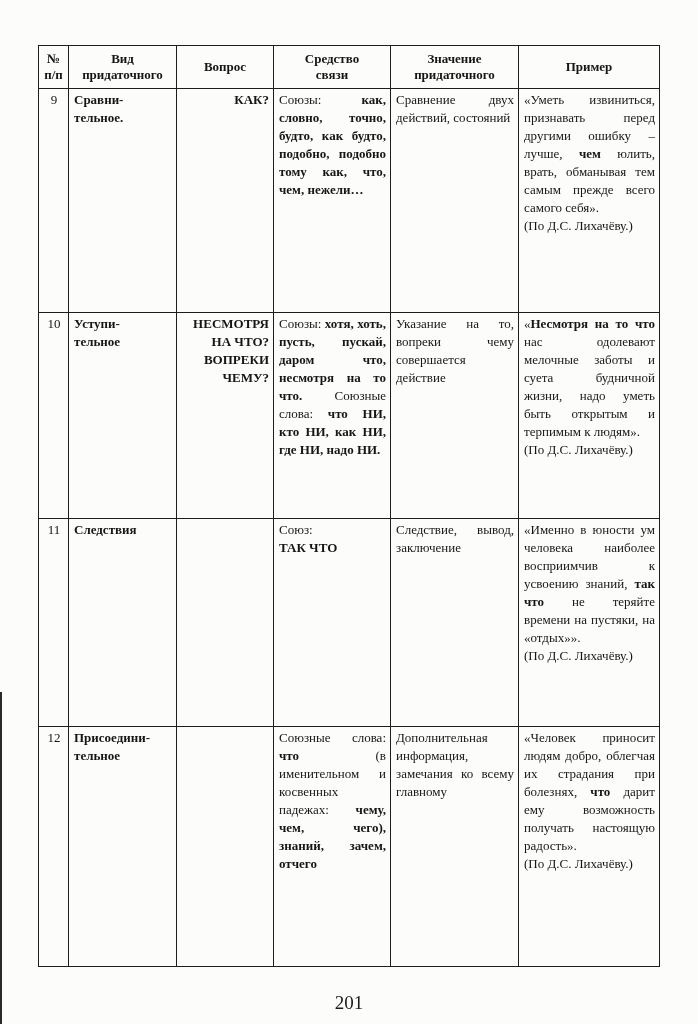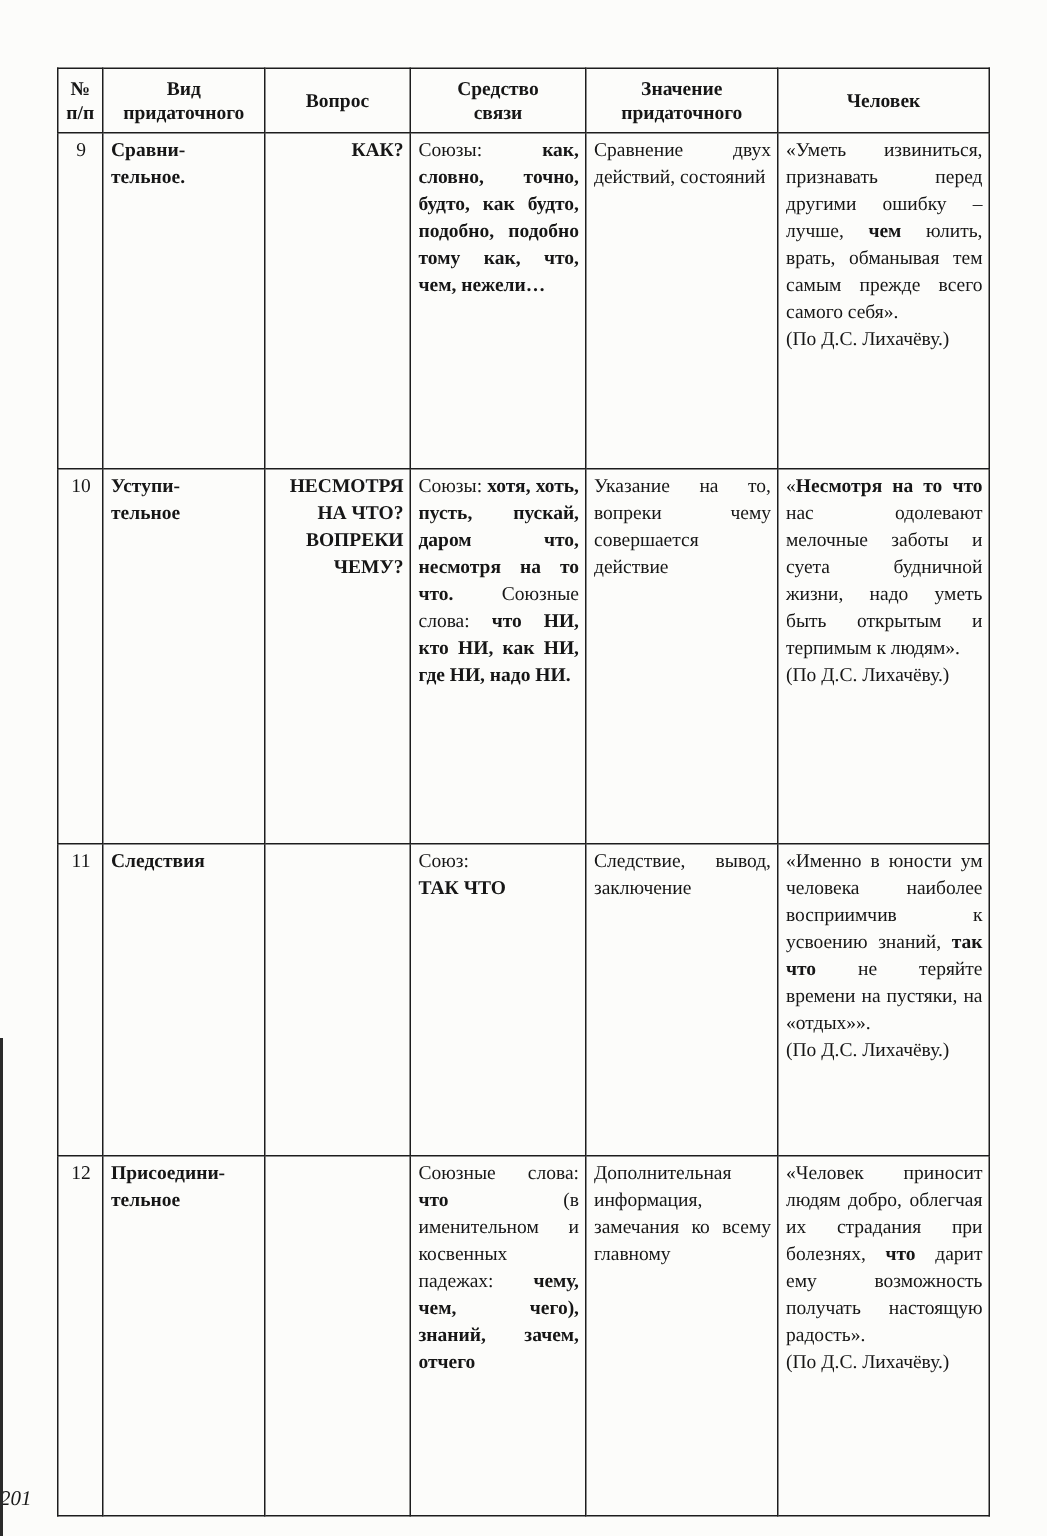--- a/index.html
+++ b/index.html
@@ -34,35 +34,34 @@
   }
   .grid th {
     font-weight: bold;
     text-align: center;
     vertical-align: middle;
     line-height: 1.2;
     padding: 2px 2px;
   }
   thead tr { height: 43px; }
   tbody tr:nth-child(1) { height: 224px; }
-  tbody tr:nth-child(2) { height: 250px; }
+  tbody tr:nth-child(2) { height: 206px; }
   tbody tr:nth-child(3) { height: 208px; }
   tbody tr:nth-child(4) { height: 240px; }
   .c-num  { text-align: center; }
   .c-type { text-align: left; font-weight: bold; }
   .c-q    { font-weight: bold; text-align: right; }
   .just   { text-align: justify; }
   b { font-weight: bold; }
   .pagenum {
     position: absolute;
     left: 0; right: 0; top: 992px;
-    text-align: left;
-    font-size: 14px;
+    text-align: center;
+    font-size: 19px;
     color: #1a1a1a;
-    font-style: italic;
   }
   .edge-artifact {
     position: absolute;
     left: 0; top: 692px;
     width: 2px; height: 332px;
     background: #2a2a2a;
   }
 </style>
 </head>
 <body>
@@ -82,21 +81,21 @@
       <tr>
         <th>№
 п/п</th>
         <th>Вид
 придаточного</th>
         <th>Вопрос</th>
         <th>Средство
 связи</th>
         <th>Значение
 придаточного</th>
-        <th>Человек</th>
+        <th>Пример</th>
       </tr>
     </thead>
     <tbody>
       <tr>
         <td class="c-num">9</td>
         <td class="c-type">Сравни-
 тельное.</td>
         <td class="c-q">КАК?</td>
         <td class="just"><span>Союзы: </span><b>как, словно, точно, будто, как будто, подобно, подобно тому как, что, чем, нежели…</b></td>
         <td class="just">Сравнение двух действий, состояний</td>

